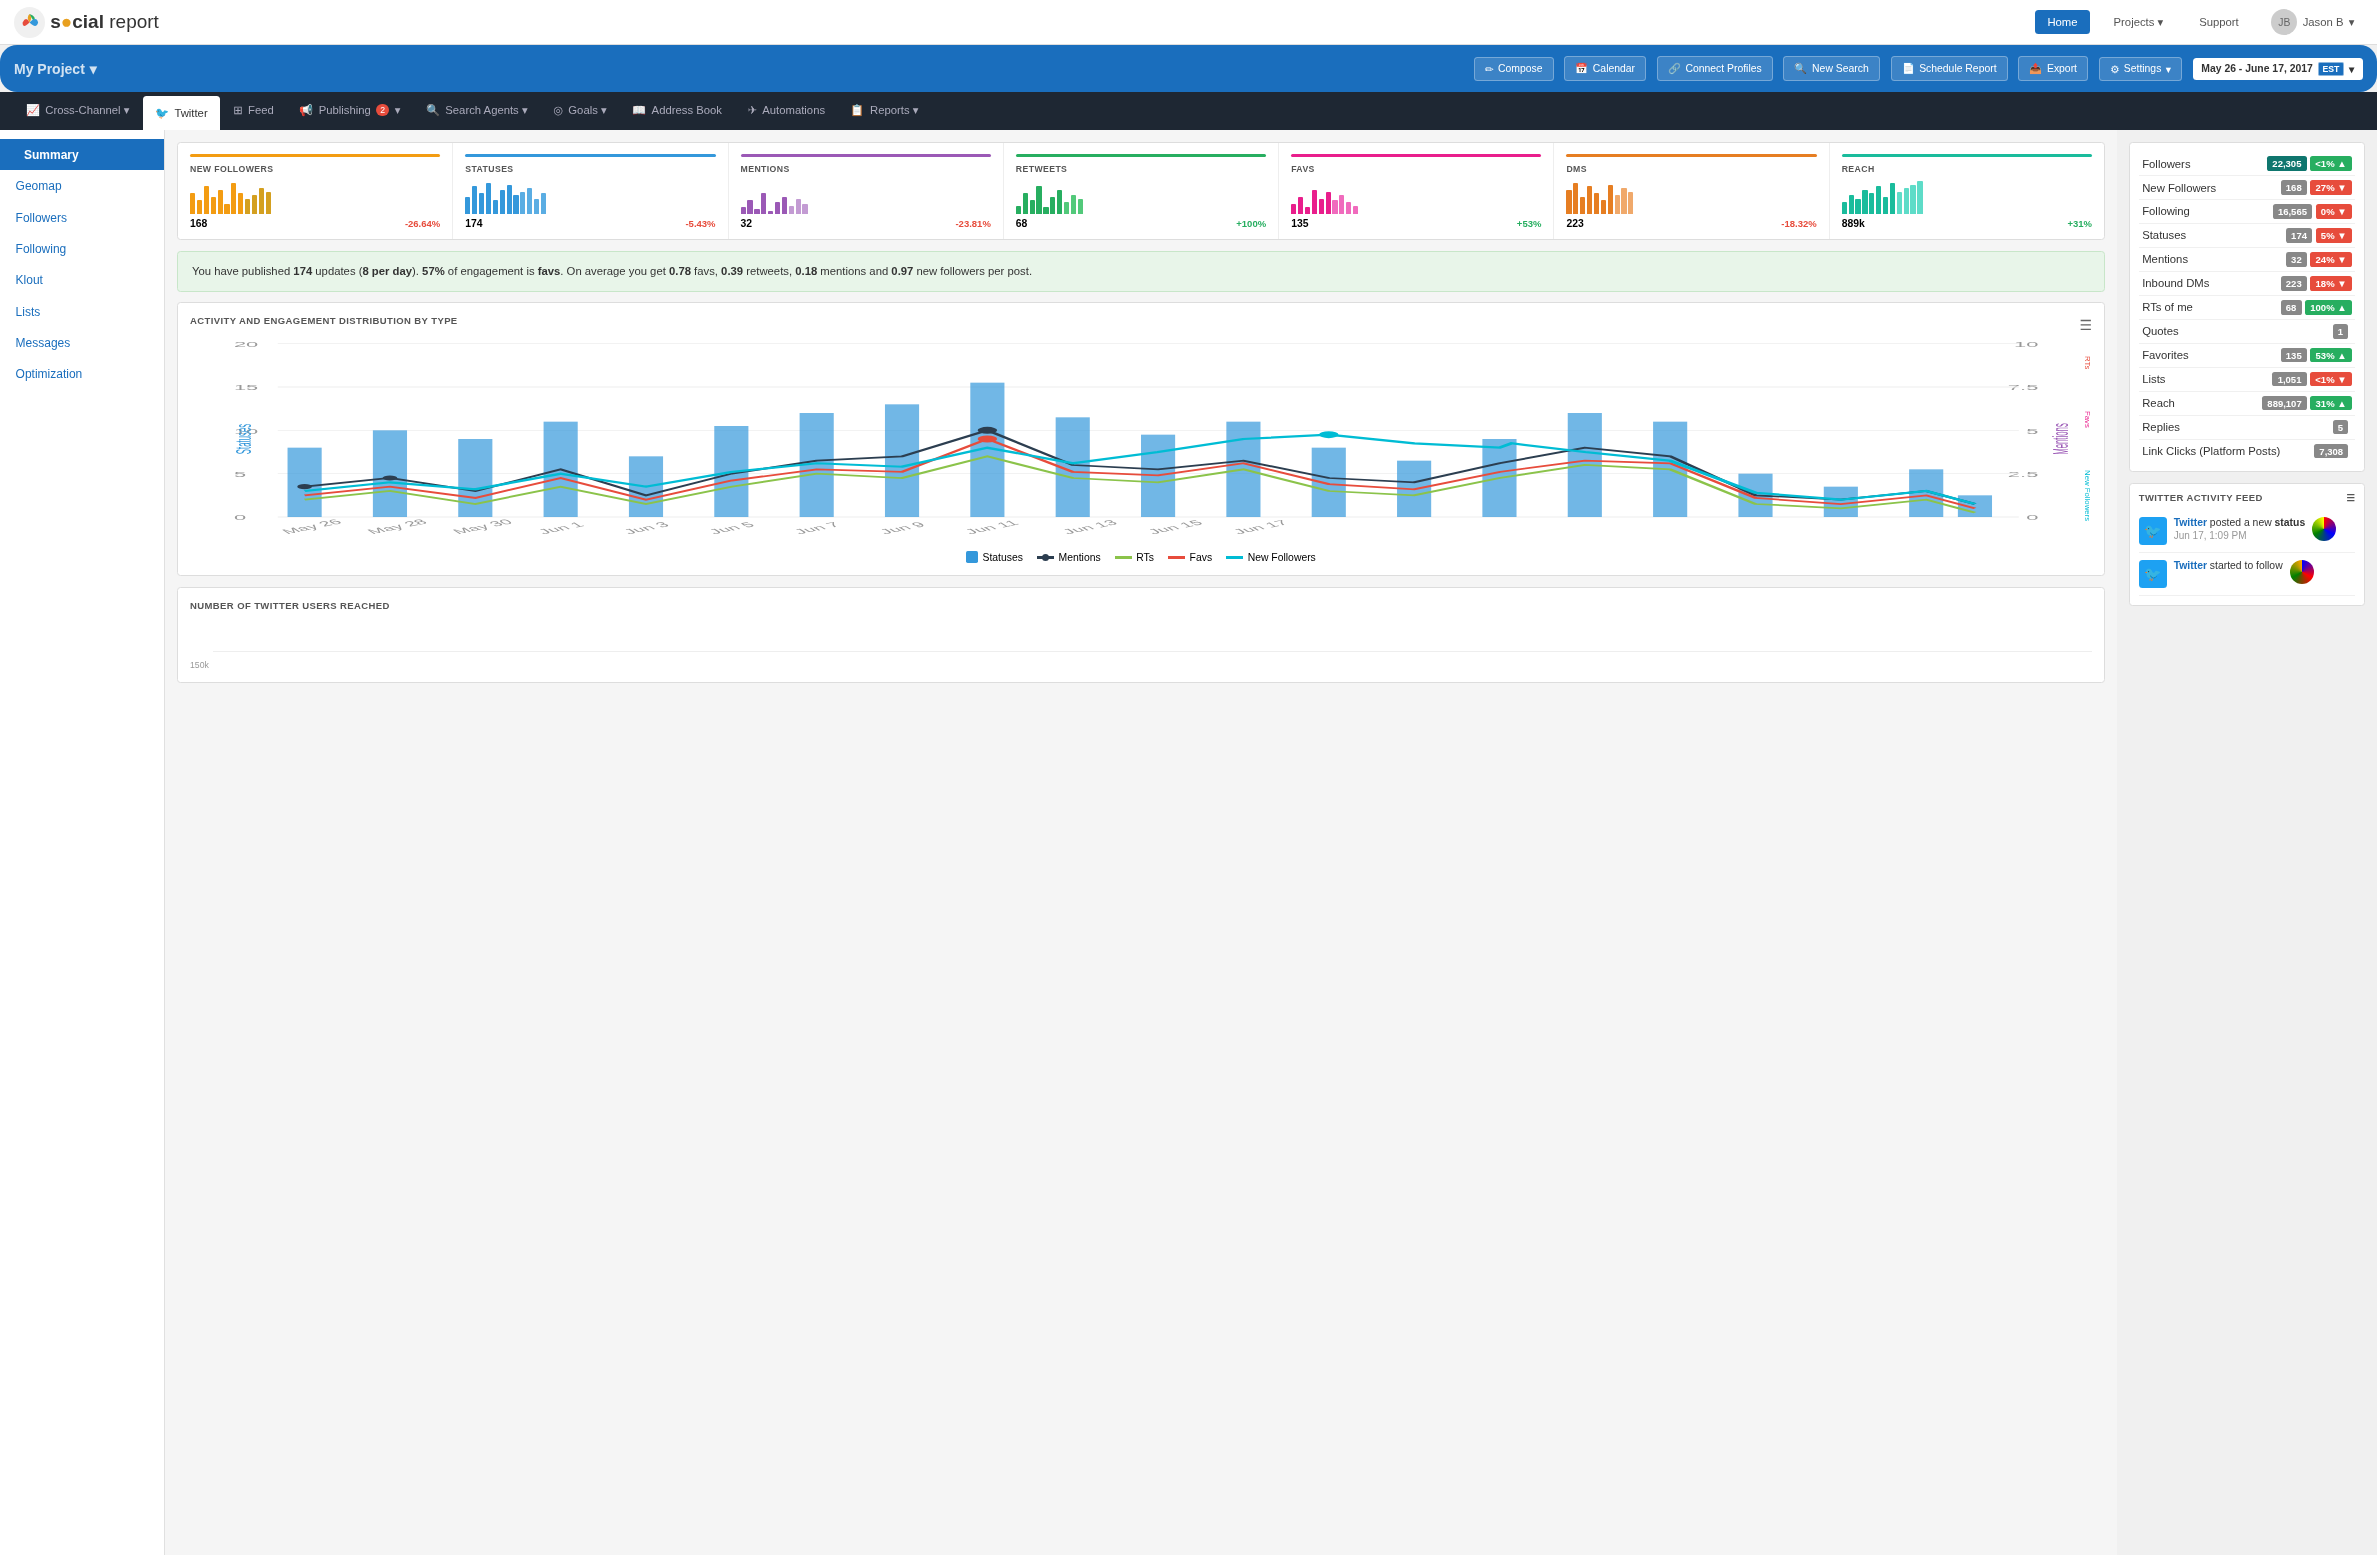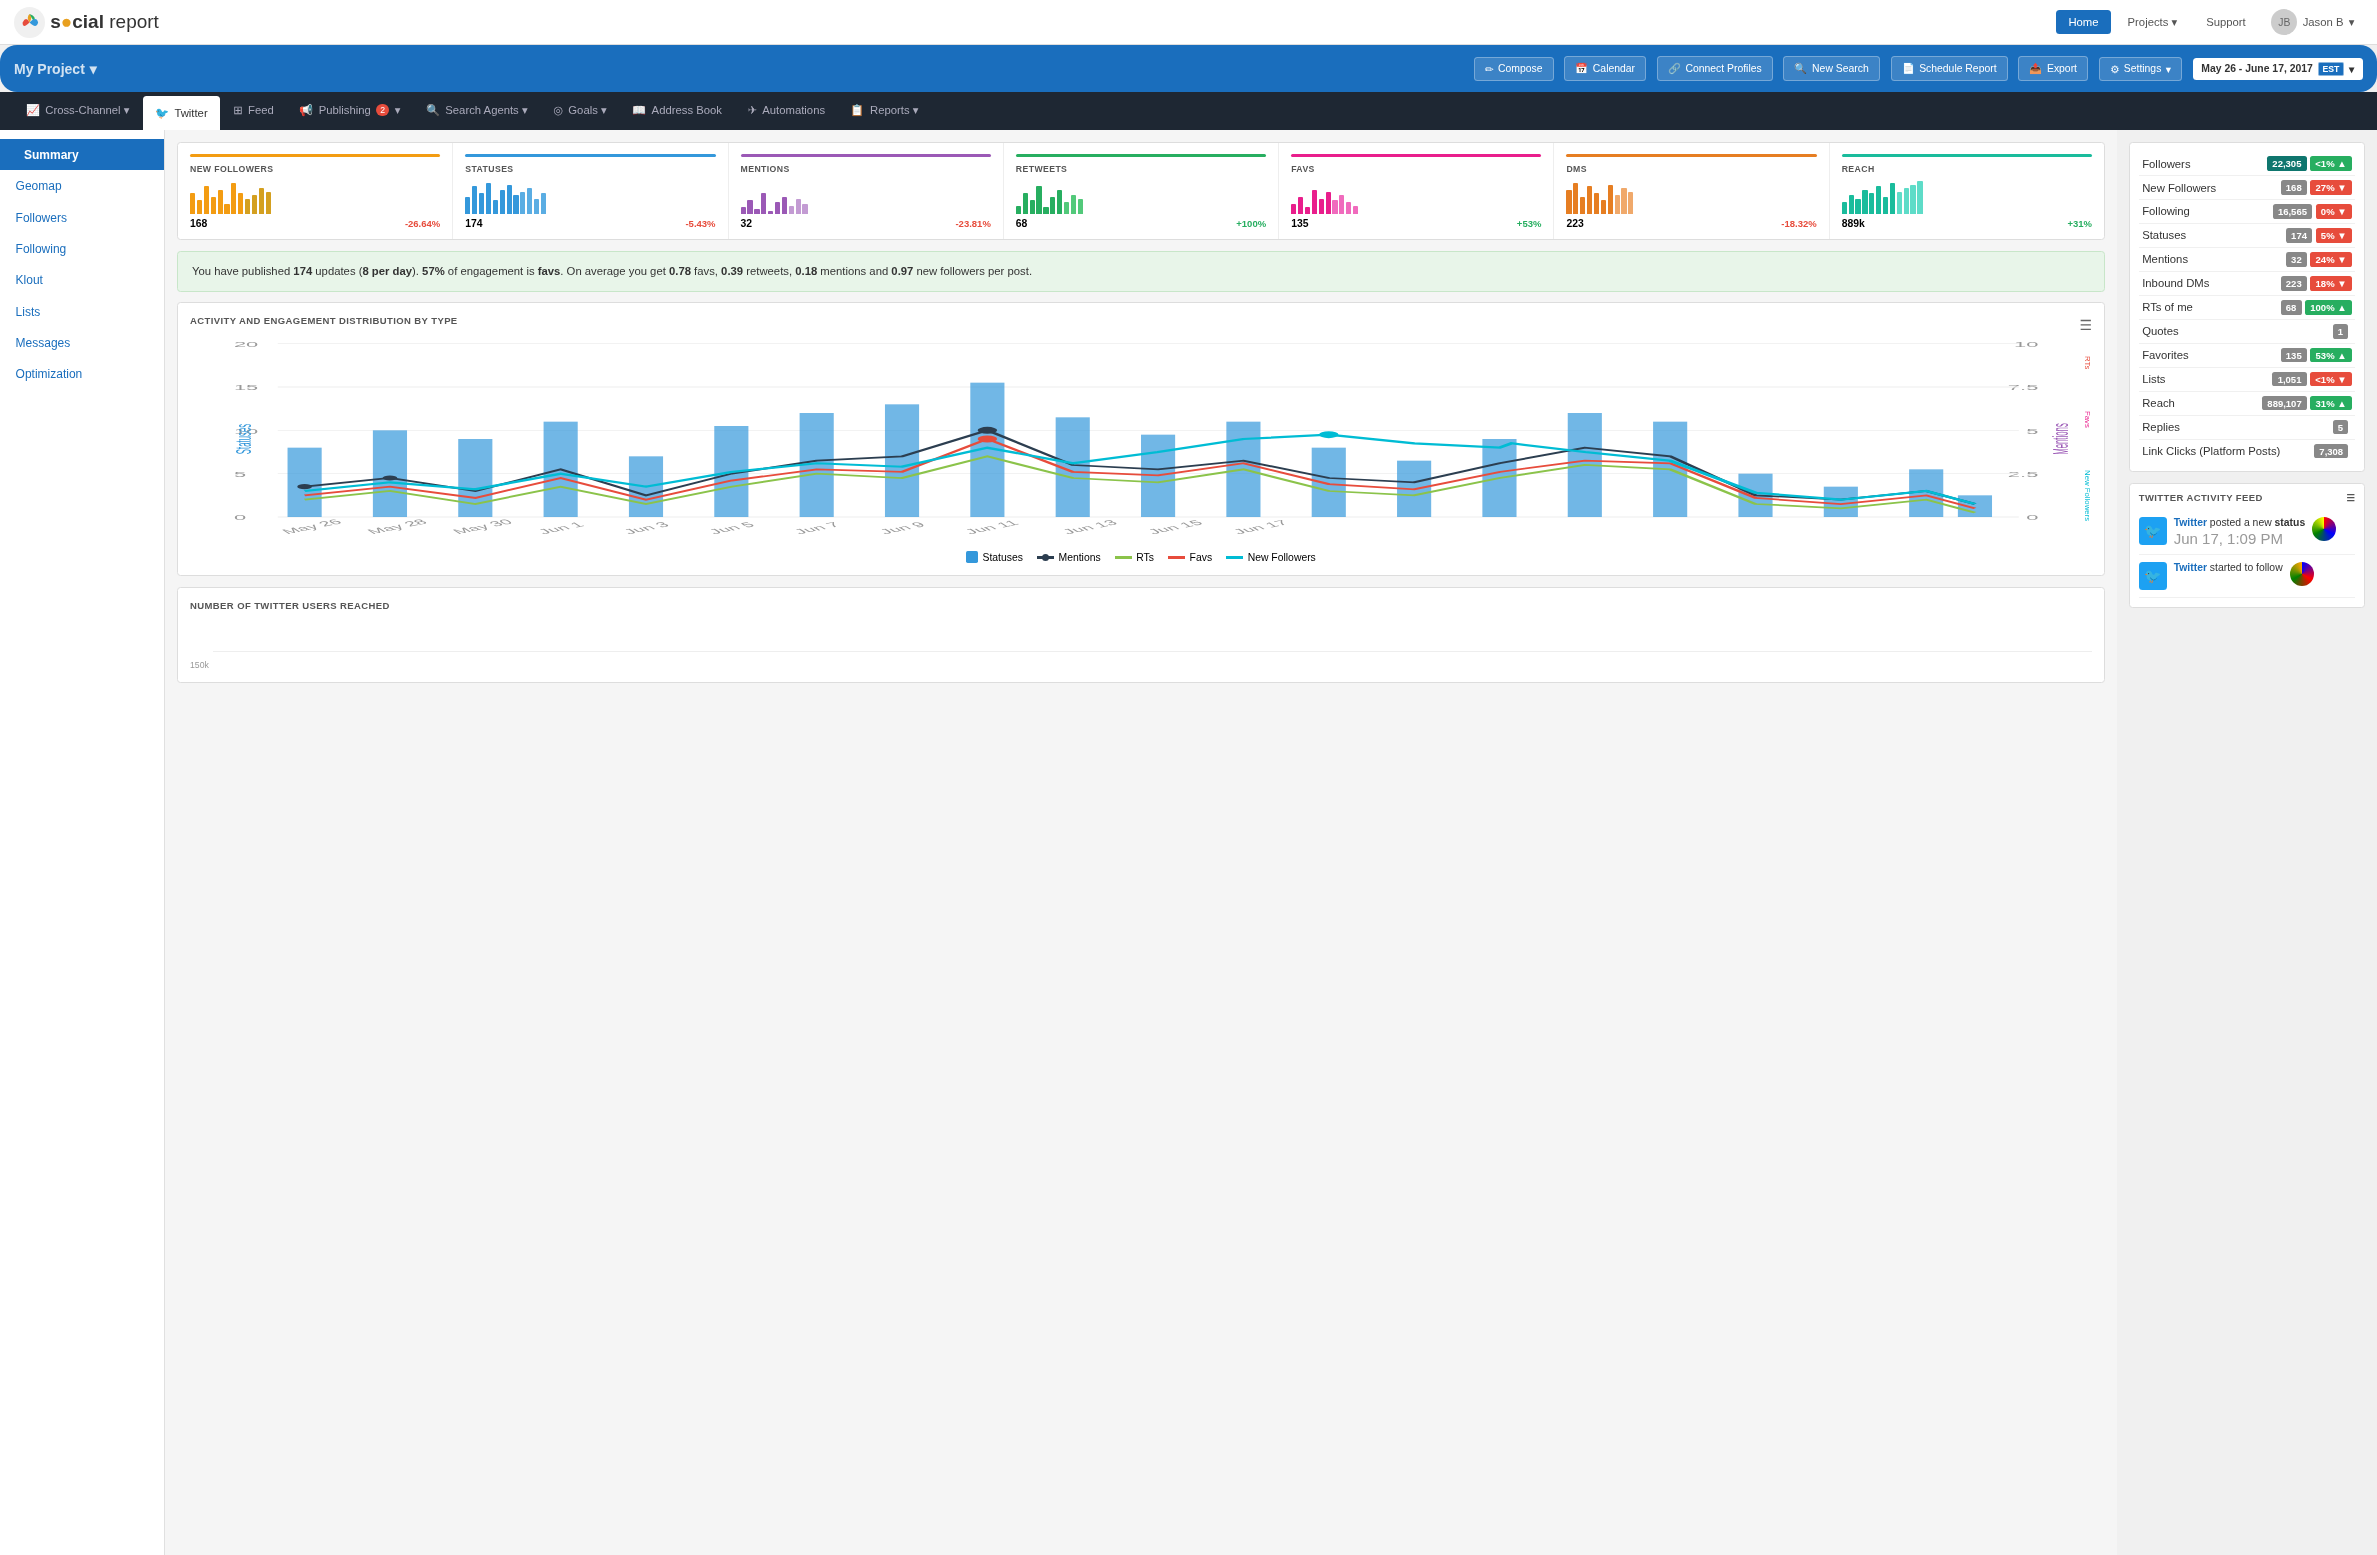--- a/index.html
+++ b/index.html
@@ -3,21 +3,21 @@
   <meta charset="utf-8">
   <style>
     * { box-sizing: border-box; margin: 0; padding: 0; }
     body { font-family: -apple-system, BlinkMacSystemFont, 'Segoe UI', Arial, sans-serif; font-size: 11.3px; background: #f0f0f0; }
 
     
     .top-nav { background: #fff; border-bottom: 0.9px solid #ddd; display: flex; align-items: center; padding: 1px 14px; height: 45px; }
     .logo { display: flex; align-items: center; margin-right: auto; }
     .logo-text { font-size: 19px; font-weight: 300; color: #333; }
     .logo-text strong { font-weight: 700; }
-    .top-nav-links { display: flex; align-items: center; gap: 5px; }
+    .top-nav-links { display: flex; align-items: center; gap: 12px; }
     .top-nav-btn { padding: 6px 12px; border-radius: 3.5px; border: none; cursor: pointer; font-size: 11.3px; background: transparent; color: #555; }
     .top-nav-btn.active { background: #1a6ebd; color: #fff; }
     .top-nav-user { display: flex; align-items: center; gap: 5.2px; padding: 3.5px 8.7px; cursor: pointer; color: #555; font-size: 11.3px; }
     .user-avatar { width: 26px; height: 26px; border-radius: 50%; background: #ccc; overflow: hidden; display: flex; align-items: center; justify-content: center; font-size: 10.4px; color: #666; }
 
     
     .project-bar { background: #1a6ebd; padding: 11px 14px; display: flex; align-items: center; gap: 10.4px; border-radius: 17px; }
     .project-title { color: #fff; font-size: 17.3px; font-weight: 600; margin-right: auto; }
     .project-title span { opacity: 0.8; font-size: 14px; }
     .project-bar-btn { background: rgba(255,255,255,0.15); border: 0.9px solid rgba(255,255,255,0.3); color: #fff; padding: 5.2px 10.4px; border-radius: 3.5px; cursor: pointer; font-size: 10.4px; display: flex; align-items: center; gap: 4.3px; white-space: nowrap; }
@@ -74,21 +74,21 @@
     .metric-change.up { background: #27ae60; color: #fff; }
     .metric-change.down { background: #e74c3c; color: #fff; }
 
     
     .activity-card { background: #fff; border: 0.9px solid #ddd; border-radius: 3.5px; padding: 8.7px; }
     .activity-title { font-size: 9.5px; font-weight: 700; color: #555; letter-spacing: 0.4px; margin-bottom: 7px; display: flex; justify-content: space-between; align-items: center; }
     .activity-item { display: flex; gap: 7px; padding: 7px 0; border-bottom: 0.9px solid #f0f0f0; }
     .activity-icon { width: 28px; height: 28px; border-radius: 3.5px; background: #1da1f2; flex-shrink: 0; display: flex; align-items: center; justify-content: center; color: #fff; font-size: 14px; }
     .activity-text { font-size: 10.4px; color: #333; flex: 1; }
     .activity-text a { color: #1a6ebd; font-weight: 700; text-decoration: none; }
-    .activity-time { font-size: 15px; color: #999; margin-top: 1.7px; }
+    .activity-time { font-size: 10px; color: #999; margin-top: 1.7px; }
 
     
     .reach-box { background: #e8f5e9; border: 0.9px solid #c8e6c9; border-radius: 3.5px; padding: 10.4px 14px; margin-bottom: 10.4px; font-size: 11.3px; color: #333; }
 
     
     .bottom-chart { background: #fff; border: 0.9px solid #ddd; border-radius: 3.5px; padding: 12px; }
     .bottom-chart-title { font-size: 9.5px; font-weight: 700; color: #555; letter-spacing: 0.4px; margin-bottom: 7px; }
 
     svg { display: block; }
   </style>

